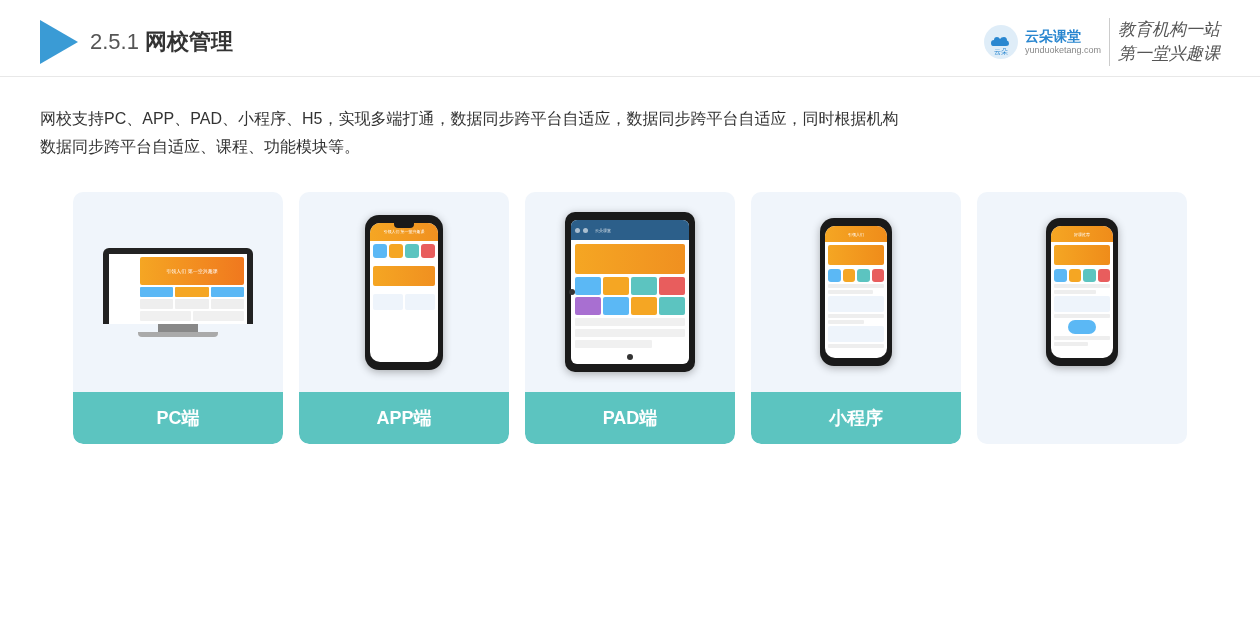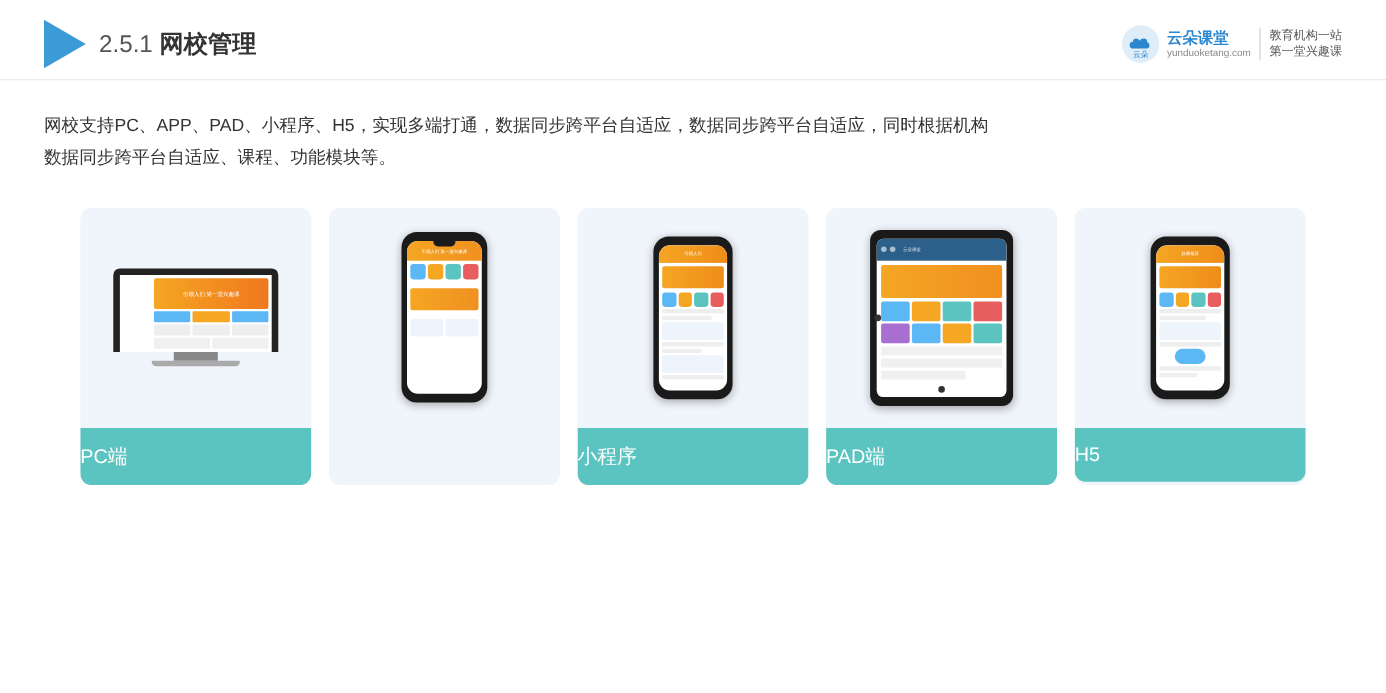--- a/index.html
+++ b/index.html
@@ -86,25 +86,26 @@
       line-height: 1.2;
     }
 
     .brand-url {
       font-size: 9px;
       color: #888;
       line-height: 1.2;
     }
 
     .brand-slogan {
-      font-size: 11px;
+      font-size: 17px;
       color: #555;
       border-left: 1px solid #ccc;
       padding-left: 8px;
       line-height: 1.4;
+      font-style: italic;
     }
 
     
     .description {
       padding: 28px 40px 10px 40px;
       font-size: 16px;
       color: #333;
       line-height: 1.8;
     }
 
@@ -134,23 +135,23 @@
       display: flex;
       align-items: center;
       justify-content: center;
       padding: 16px;
     }
 
     .device-label {
       width: 100%;
       background: #5cc4c0;
       color: #fff;
-      text-align: left;
+      text-align: center;
       font-size: 18px;
-      font-weight: 400;
+      font-weight: 700;
       padding: 14px 0;
       border-radius: 0 0 10px 10px;
     }
 
     
     .pc-mockup {
       display: flex;
       flex-direction: column;
       align-items: center;
     }
@@ -544,51 +545,21 @@
                   <div style="flex:1;height:16px;background:#eef4fb;border-radius:2px;"></div>
                   <div style="flex:1;height:16px;background:#eef4fb;border-radius:2px;"></div>
                 </div>
                 <div class="phone-text-block"></div>
                 <div class="phone-text-block" style="width:60%;"></div>
               </div>
             </div>
           </div>
         </div>
       </div>
-    </div>
-
-    <div class="device-card">
-      <div class="device-image-area">
-        <div class="phone-mockup">
-          <div class="mini-phone-outer">
-            <div class="mini-phone-screen">
-              <div class="mini-phone-header">
-                <span style="font-size:4px;color:#fff;">引领人们</span>
-              </div>
-              <div class="mini-phone-body">
-                <div class="mp-banner-small"></div>
-                <div class="mp-icon-row">
-                  <div class="mp-icon" style="background:#5bb8f5;"></div>
-                  <div class="mp-icon" style="background:#f5a623;"></div>
-                  <div class="mp-icon" style="background:#5cc4c0;"></div>
-                  <div class="mp-icon" style="background:#e85d5d;"></div>
-                </div>
-                <div class="mp-text-line"></div>
-                <div class="mp-text-line" style="width:80%;"></div>
-                <div style="height:16px;background:#eef4fb;border-radius:2px;"></div>
-                <div class="mp-text-line"></div>
-                <div class="mp-text-line" style="width:65%;"></div>
-                <div style="height:16px;background:#eef4fb;border-radius:2px;"></div>
-                <div class="mp-text-line"></div>
-              </div>
-            </div>
-          </div>
-        </div>
-      </div>
-      <div class="device-label">小程序</div>
+      <div class="device-label">APP端</div>
     </div>
 
     <div class="device-card">
       <div class="device-image-area">
         <div class="tablet-mockup">
           <div class="tablet-outer">
             <div class="tablet-camera"></div>
             <div class="tablet-button"></div>
             <div class="tablet-screen">
               <div class="tablet-screen-header">
@@ -618,39 +589,69 @@
       </div>
       <div class="device-label">PAD端</div>
     </div>
 
     <div class="device-card">
       <div class="device-image-area">
         <div class="phone-mockup">
           <div class="mini-phone-outer">
             <div class="mini-phone-screen">
               <div class="mini-phone-header">
-                <span style="font-size:4px;color:#fff;">好课推荐</span>
+                <span style="font-size:4px;color:#fff;">引领人们</span>
               </div>
               <div class="mini-phone-body">
                 <div class="mp-banner-small"></div>
                 <div class="mp-icon-row">
                   <div class="mp-icon" style="background:#5bb8f5;"></div>
                   <div class="mp-icon" style="background:#f5a623;"></div>
                   <div class="mp-icon" style="background:#5cc4c0;"></div>
                   <div class="mp-icon" style="background:#e85d5d;"></div>
                 </div>
                 <div class="mp-text-line"></div>
+                <div class="mp-text-line" style="width:80%;"></div>
+                <div style="height:16px;background:#eef4fb;border-radius:2px;"></div>
+                <div class="mp-text-line"></div>
+                <div class="mp-text-line" style="width:65%;"></div>
+                <div style="height:16px;background:#eef4fb;border-radius:2px;"></div>
+                <div class="mp-text-line"></div>
+              </div>
+            </div>
+          </div>
+        </div>
+      </div>
+      <div class="device-label">小程序</div>
+    </div>
+
+    <div class="device-card">
+      <div class="device-image-area">
+        <div class="phone-mockup">
+          <div class="mini-phone-outer">
+            <div class="mini-phone-screen">
+              <div class="mini-phone-header">
+                <span style="font-size:4px;color:#fff;">好课推荐</span>
+              </div>
+              <div class="mini-phone-body">
+                <div class="mp-banner-small"></div>
+                <div class="mp-icon-row">
+                  <div class="mp-icon" style="background:#5bb8f5;"></div>
+                  <div class="mp-icon" style="background:#f5a623;"></div>
+                  <div class="mp-icon" style="background:#5cc4c0;"></div>
+                  <div class="mp-icon" style="background:#e85d5d;"></div>
+                </div>
+                <div class="mp-text-line"></div>
                 <div class="mp-text-line" style="width:75%;"></div>
                 <div style="height:16px;background:#eef4fb;border-radius:2px;"></div>
                 <div class="mp-text-line"></div>
                 <div style="height:14px;background:#5bb8f5;border-radius:10px;width:50%;margin:0 auto;"></div>
                 <div class="mp-text-line"></div>
                 <div class="mp-text-line" style="width:60%;"></div>
               </div>
             </div>
           </div>
         </div>
       </div>
-      <div class="device-label">H5</div>
     </div>
 
   </div>
 </div>
 
 </body></html>

